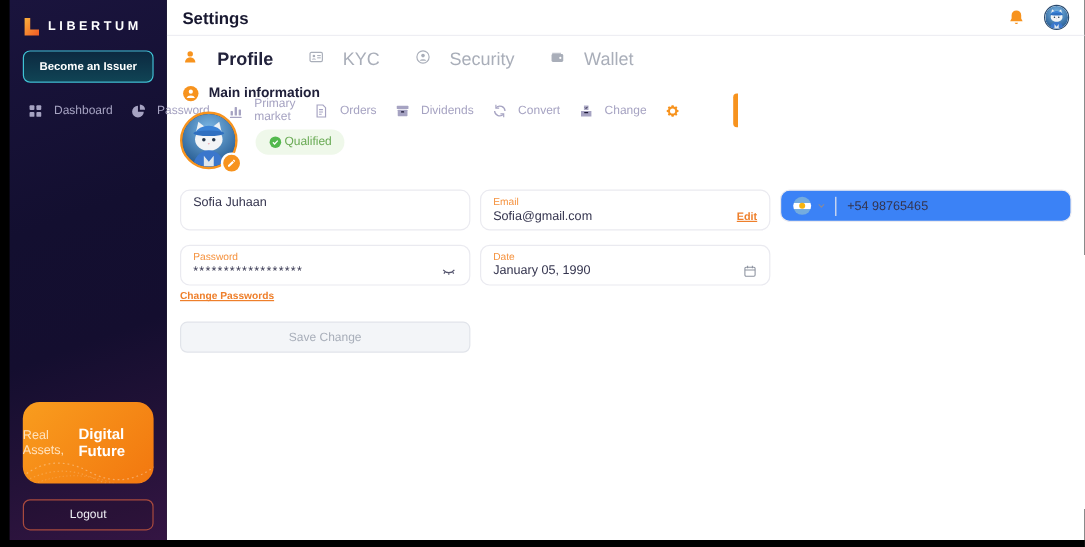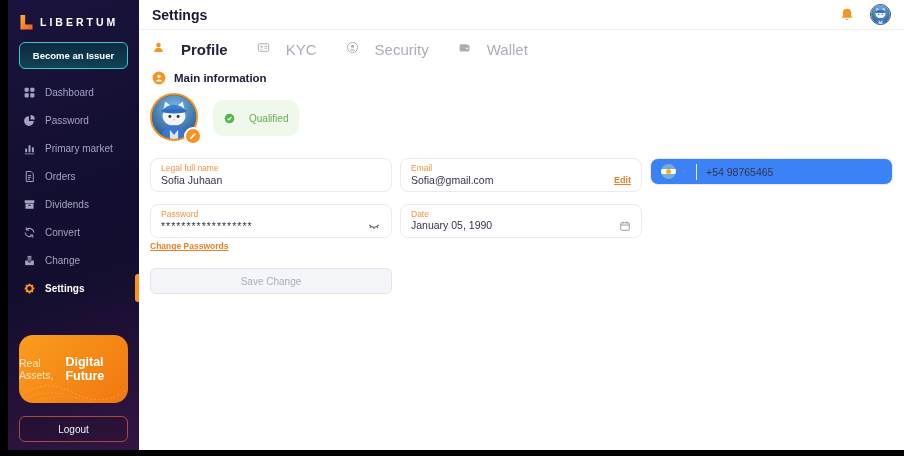--- a/index.html
+++ b/index.html
@@ -9,21 +9,21 @@
 
   
   .sidebar { width:131px; flex:0 0 131px; display:flex; flex-direction:column; position:relative;
     background:linear-gradient(160deg,#1a143d 0%,#130f30 40%,#140e2f 62%,#241238 82%,#341543 100%);
     color:#a6a3c2; }
   .logo { display:flex; align-items:center; gap:7px; padding:10px 12px 0; height:34px; }
   .logo-text { color:#fff; font-size:10.5px; font-weight:bold; letter-spacing:3px; }
   .issuer-btn { margin:8px 11px 0; height:27px; border-radius:6px; border:1px solid #3fc3d6;
     background:linear-gradient(180deg,#0c2940,#104455); color:#fff; font-size:9.5px; font-weight:bold;
     display:flex; align-items:center; justify-content:center; cursor:pointer; }
-  .nav { margin-top:9px; display:flex; flex-direction:column; }
+  .nav { margin-top:9px; display:flex; flex-direction:row; }
   .nav-item { height:28px; display:flex; align-items:center; gap:9px; padding-left:15px;
     font-size:10px; position:relative; cursor:pointer; color:#a6a3c2; }
   .nav-item svg { width:13px; height:13px; flex:0 0 13px; }
   .nav-item.active { color:#fff; font-weight:bold; }
   .nav-item.active svg { color:#f7931e; }
   .active-bar { position:absolute; right:0; top:0; width:4px; height:28px; background:#f7931e;
     border-radius:3px 0 0 3px; }
   .side-spacer { flex:1; }
   .promo-card { margin:0 11px; height:68px; border-radius:14px; position:relative; overflow:hidden;
     background:linear-gradient(135deg,#f99d1e,#f2770f); display:flex; flex-direction:row;
@@ -57,22 +57,22 @@
 
   .profile-row { display:flex; align-items:center; padding:8px 0 0 11px; }
   .avatar-wrap { width:50px; height:50px; position:relative; }
   .avatar-ring { width:48px; height:48px; border-radius:50%; border:2px solid #f7931e;
     overflow:hidden; cursor:pointer; background:#2a5d94; }
   .avatar-ring svg { width:100%; height:100%; display:block; }
   .edit-badge { position:absolute; right:-2px; bottom:-2px; width:18px; height:18px; border-radius:50%;
     background:#f7931e; border:2px solid #fff; display:flex; align-items:center; justify-content:center;
     cursor:pointer; }
   .edit-badge svg { width:8px; height:8px; }
-  .qualified-pill { margin-left:13px; height:36px; padding:0 11px; background:#eff8ea; border-radius:11px;
-    display:flex; align-items:center; gap:14px; }
+  .qualified-pill { margin-left:13px; height:21px; padding:0 11px; background:#eff8ea; border-radius:11px;
+    display:flex; align-items:center; gap:2px; }
   .qualified-pill svg { width:11px; height:11px; }
   .qualified-text { font-size:10px; color:#69aa54; }
 
   .form { margin:15px 11px 0; display:grid; grid-template-columns:242px 242px 1fr;
     column-gap:8px; row-gap:12px; }
   .field { border:1px solid #eaeaf0; border-radius:8px; padding:4px 10px; min-height:27px;
     background:#fff; cursor:text; }
   .field-label { font-size:8.5px; color:#f5923e; line-height:1.25; }
   .field-inner { display:flex; align-items:center; justify-content:space-between; }
   .field-value { font-size:10.5px; color:#34344e; line-height:1.25; }
@@ -304,21 +304,20 @@
             <circle cx="12" cy="12" r="10.5" fill="#53b94e"></circle>
             <path d="M7.5 12.2l3 3 5.8-6" stroke="#fff" stroke-width="2.4" fill="none"></path>
           </svg>
           <span class="qualified-text">Qualified</span>
         </div>
       </div>
 
       <div class="form">
 
         <div class="field">
-          <div class="field-label">Legal full name</div>
           <div class="field-inner">
             <span class="field-value">Sofia Juhaan</span>
           </div>
         </div>
         <div class="field">
           <div class="field-label">Email</div>
           <div class="field-inner">
             <span class="field-value">Sofia@gmail.com</span>
             <span class="edit-link">Edit</span>
           </div>

